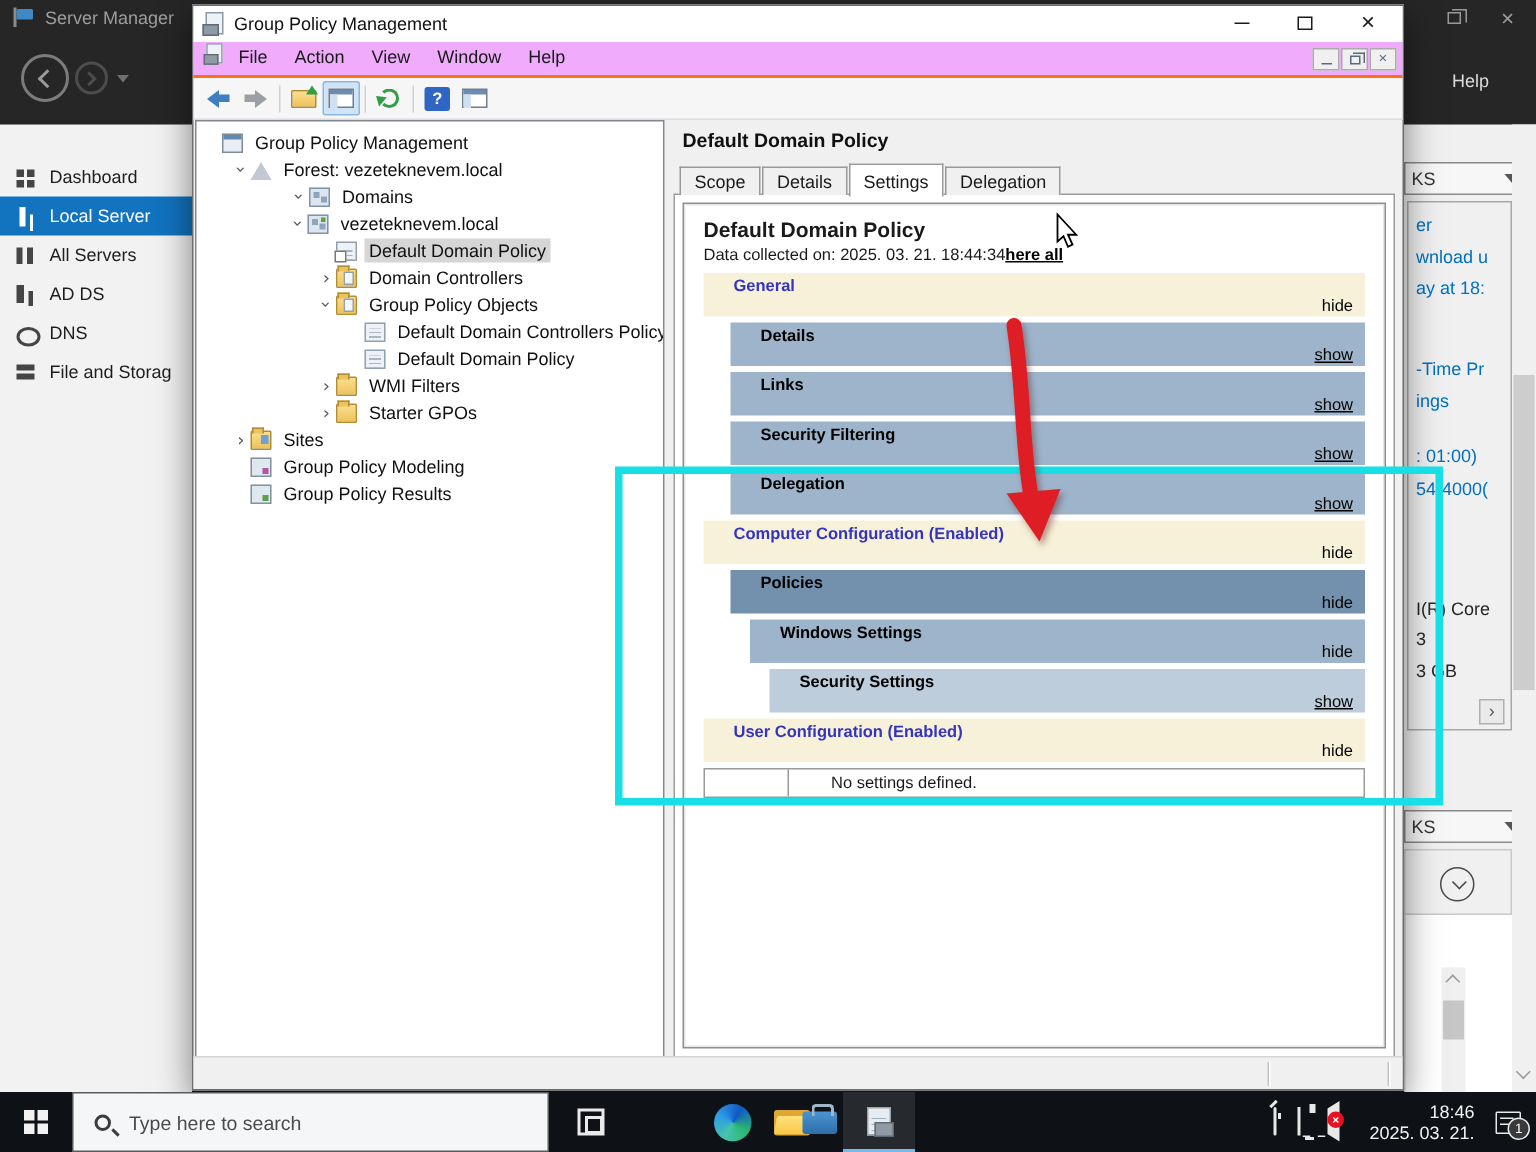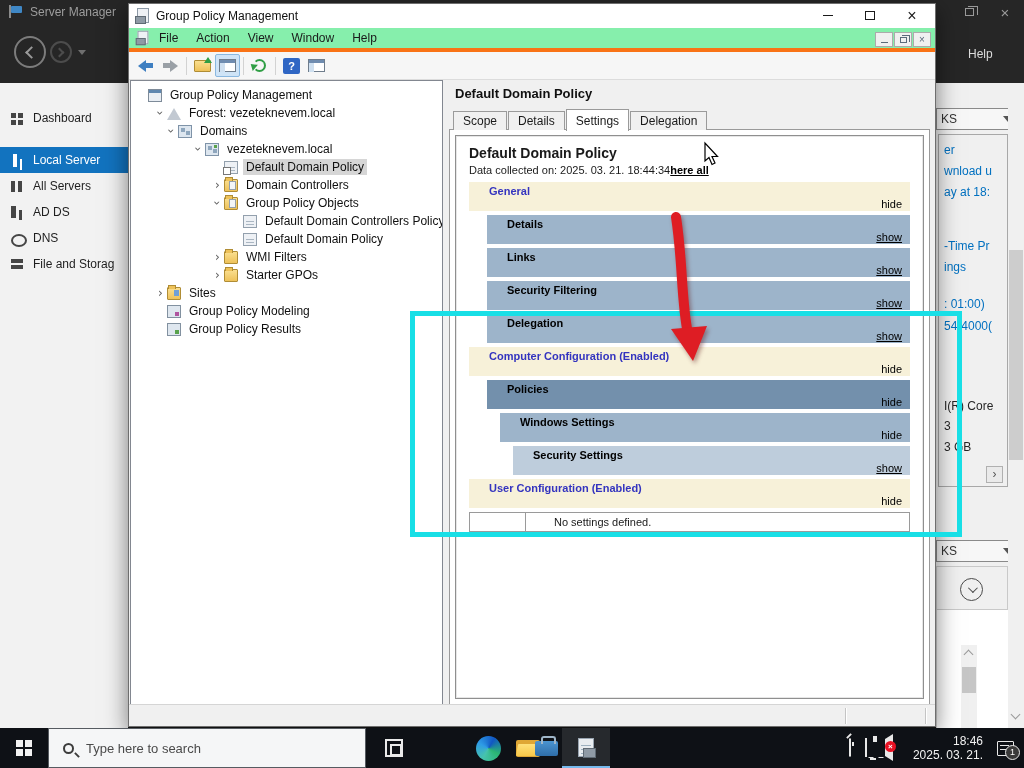--- a/index.html
+++ b/index.html
@@ -62,21 +62,21 @@
   .gpm-caption-btns { position:absolute; right:2px; top:0; display:flex; }
   .cap-btn { width:42px; height:23px; display:flex; align-items:center; justify-content:center; color:#1a1a1a; }
   .g-min { width:10px; height:1.6px; background:#1a1a1a; }
   .g-max { width:10px; height:9px; border:1.4px solid #1a1a1a; }
   .g-close { font-size:16px; line-height:1; }
 
   .mmc-icon { width:15px; height:16px; position:relative; margin-left:6px; flex:none; }
   .mmc-icon::before { content:""; position:absolute; left:2px; top:0; width:10px; height:13px; background:#eef1f5; border:1px solid #8d99a6; }
   .mmc-icon::after { content:""; position:absolute; left:0; bottom:0; width:9px; height:6px; background:#8f9aa5; border:1px solid #5f6a74; }
 
-  .gpm-menubar { position:absolute; left:0; top:24px; width:100%; height:24px; background:#86efac; border-bottom:4px solid #f97316; display:flex; align-items:center; }
+  .gpm-menubar { position:absolute; left:0; top:24px; width:100%; height:24px; background:#f0abfc; border-bottom:2px solid #f97316; display:flex; align-items:flex-start; }
   .menu-item { font-size:12px; color:#1a1a1a; padding:3px 9px; }
   .child-btns { position:absolute; right:4px; top:4px; display:flex; gap:1px; }
   .child-btn { width:18px; height:15px; background:#f0f0f0; border:1px solid #ababab; display:flex; align-items:center; justify-content:center; color:#5a6a7a; font-size:10px; }
   .cb-min { width:7px; height:1.5px; background:#5a6a7a; margin-top:6px; }
   .cb-restore { width:7px; height:6px; border:1px solid #5a6a7a; position:relative; }
   .cb-restore::before { content:""; position:absolute; left:1px; top:-3px; width:7px; height:6px; border:1px solid #5a6a7a; border-left:none; border-bottom:none; }
 
   .gpm-toolbar { position:absolute; left:0; top:48px; width:100%; height:28px; background:#f6f6f6; border-bottom:1px solid #dcdcdc; display:flex; align-items:center; padding-left:4px; }
   .tb { width:25px; height:23px; display:flex; align-items:center; justify-content:center; border:1px solid transparent; border-radius:2px; position:relative; }
   .tb.active { background:#cfe4f7; border-color:#8ab8e0; }
@@ -221,21 +221,21 @@
     <div class="nav-caret"></div>
     <div class="sm-menu-frag" style="left:916px;">w</div>
     <div class="sm-menu-frag" style="left:968px;">Help</div>
   </div>
 
   <div class="sm-sidebar" id="sm-sidebar">
       <div class="sm-item" style="margin-top: 22px;">
     <span class="smi ic-dash"></span>
     <span class="smi-label">Dashboard</span>
   </div>
-      <div class="sm-item selected" style="margin-top: 16px;">
+      <div class="sm-item selected" style="margin-top: 0px;">
     <span class="smi ic-srv"></span>
     <span class="smi-label">Local Server</span>
   </div>
       <div class="sm-item" style="margin-top: 0px;">
     <span class="smi ic-all"></span>
     <span class="smi-label">All Servers</span>
   </div>
       <div class="sm-item" style="margin-top: 0px;">
     <span class="smi ic-adds"></span>
     <span class="smi-label">AD DS</span>
@@ -366,21 +366,21 @@
     <span class="ti ti-console"></span>
     <span class="tree-label">Group Policy Management</span>
   </div>
           <div class="tree-row" style="padding-left: 23px;">
     <span class="exp open">
               <span class="g">›</span>
             </span>
     <span class="ti ti-forest"></span>
     <span class="tree-label">Forest: vezeteknevem.local</span>
   </div>
-          <div class="tree-row" style="padding-left: 34px;">
+          <div class="tree-row" style="padding-left: 62px;">
     <span class="exp open">
               <span class="g">›</span>
             </span>
     <span class="ti ti-domains"></span>
     <span class="tree-label">Domains</span>
   </div>
           <div class="tree-row" style="padding-left: 61px;">
     <span class="exp open">
               <span class="g">›</span>
             </span>

